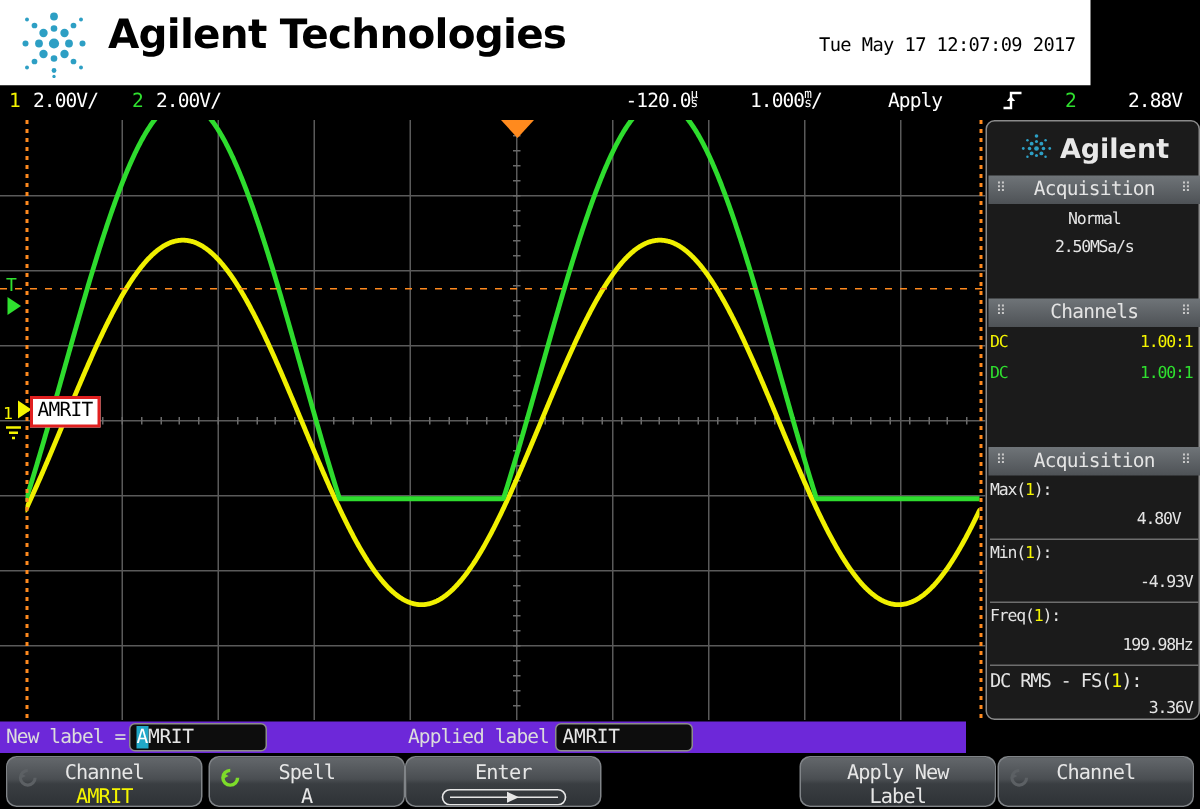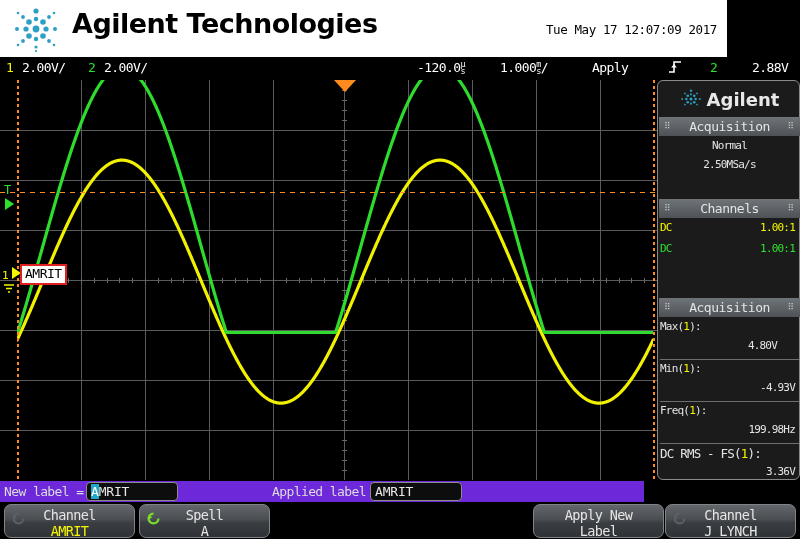--- a/index.html
+++ b/index.html
@@ -417,21 +417,21 @@
 
     <div class="panel-head" style="top:217px">
       <span class="grip l">⠿</span>
       <span>Acquisition</span>
       <span class="grip r">⠿</span>
     </div>
 
     <div class="panel-row" style="top:239px">
       <span>Max(</span><span class="yellow">1</span><span>):</span>
     </div>
-    <div class="panel-row" style="top:258px;text-align:right;padding-right:22px">4.80V</div>
+    <div class="panel-row" style="top:258px;text-align:right;padding-right:12px">4.80V</div>
     <div class="row-sep" style="top:278px"></div>
 
     <div class="panel-row" style="top:281px">
       <span>Min(</span><span class="yellow">1</span><span>):</span>
     </div>
     <div class="panel-row" style="top:300px;text-align:right;padding-right:4px">-4.93V</div>
     <div class="row-sep" style="top:320px"></div>
 
     <div class="panel-row" style="top:323px">
       <span>Freq(</span><span class="yellow">1</span><span>):</span>
@@ -465,30 +465,39 @@
 
     <div class="skey" style="left:139px;width:131px">
       <svg class="knob-icon" width="15" height="15" viewBox="0 0 15 15">
         <path d="M12.4 7.5 A4.9 4.9 0 1 1 7.5 2.6" stroke="#7ddc2a" stroke-width="2.3" fill="none"></path>
         <path d="M2.6 4.2 L2.6 8.4 L6.4 6.3 Z" fill="#7ddc2a"></path>
       </svg>
       <div class="k1">Spell</div>
       <div class="k2">A</div>
     </div>
 
+    <div class="skey" style="left:270px;width:131px">
+      <div class="k1">Enter</div>
+      <svg class="enter-arrow" width="86" height="13" viewBox="0 0 86 13">
+        <path d="M7 6.5 H79" stroke="#e6e6e6" stroke-width="1.1" fill="none"></path>
+        <path d="M7 1.5 A5 5 0 0 0 7 11.5" stroke="#e6e6e6" stroke-width="1.1" fill="none"></path>
+        <path d="M79 1.5 A5 5 0 0 1 79 11.5" stroke="#e6e6e6" stroke-width="1.1" fill="none"></path>
+        <path d="M7 1.5 H79 M7 11.5 H79" stroke="#e6e6e6" stroke-width="1.1" fill="none"></path>
+        <path d="M45 2.8 L53 6.5 L45 10.2 Z" fill="#e6e6e6"></path>
+      </svg>
+    </div>
 
 
     <div class="skey" style="left:533px;width:131px">
       <div class="k1">Apply New</div>
       <div class="k2">Label</div>
     </div>
 
     <div class="skey" style="left:665px;width:131px">
       <svg class="knob-icon" width="15" height="15" viewBox="0 0 15 15">
         <path d="M12.4 7.5 A4.9 4.9 0 1 1 7.5 2.6" stroke="#5c6064" stroke-width="2.1" fill="none"></path>
         <path d="M2.6 4.4 L2.6 8.2 L6.2 6.3 Z" fill="#5c6064"></path>
       </svg>
       <div class="k1">Channel</div>
-      <div class="k2">J_LYNCH</div>
     </div>
   </div>
 
 </div>
 
 </body></html>

